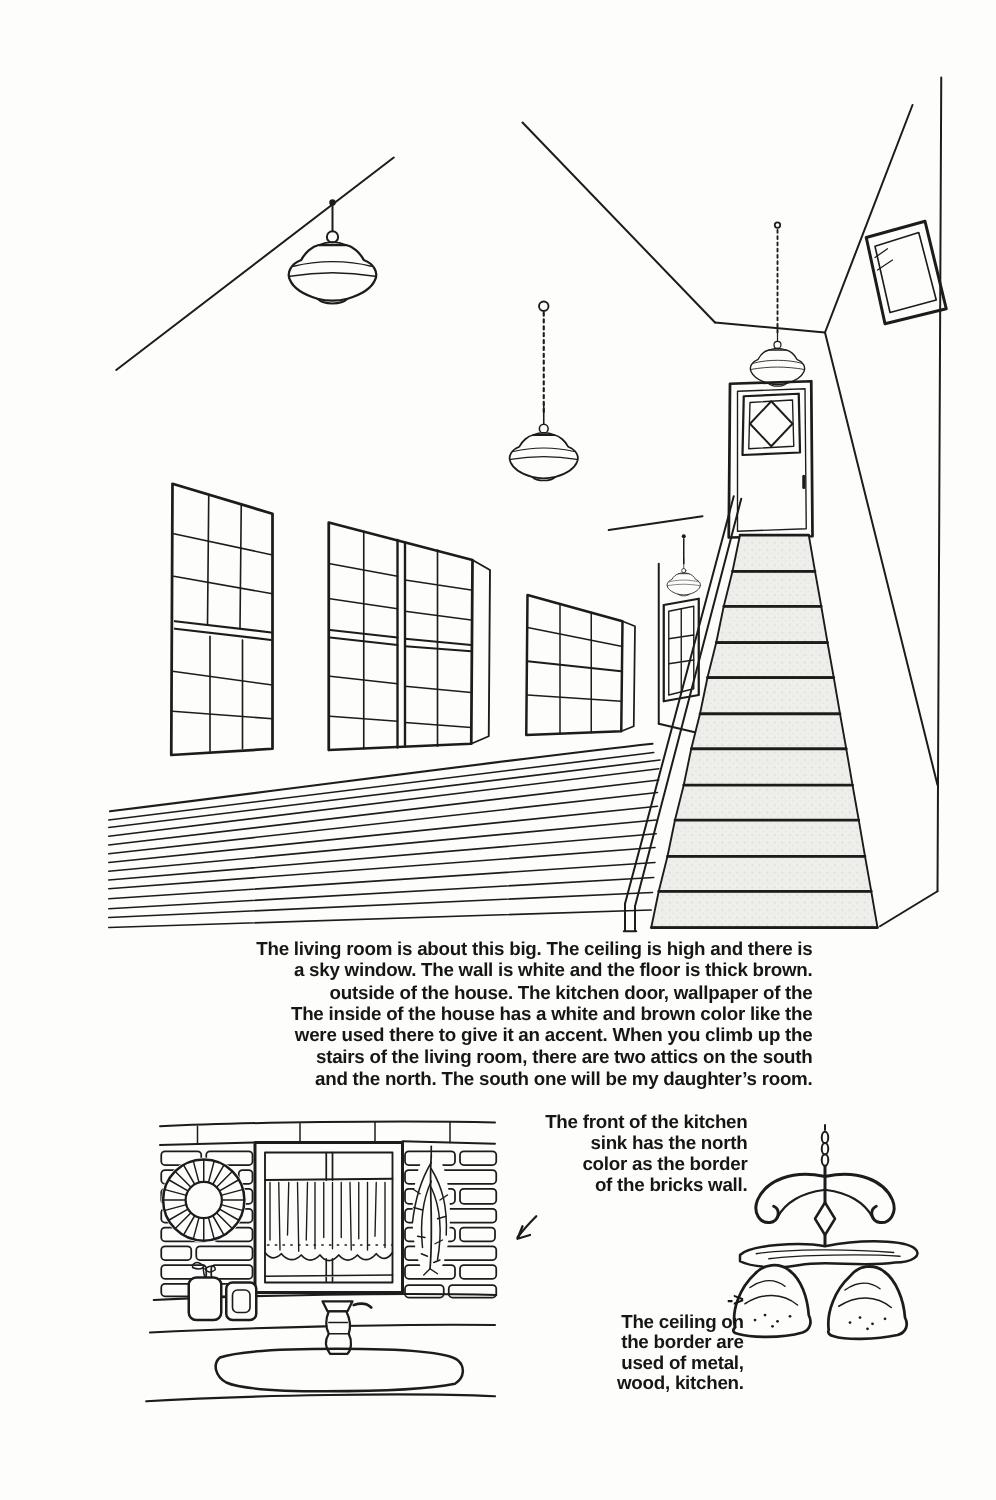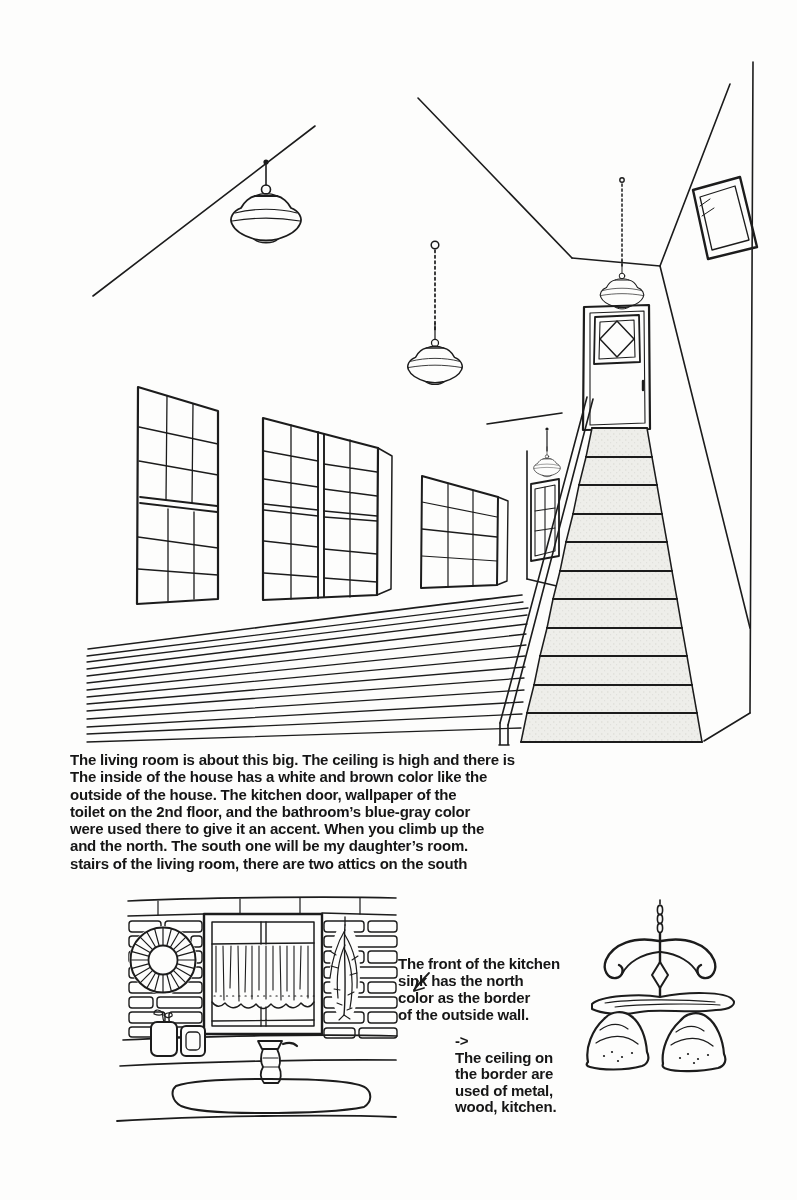--- a/index.html
+++ b/index.html
@@ -1,24 +1,24 @@
 <!DOCTYPE html>
 <html><head>
 <meta charset="utf-8">
 <style>
   html,body{margin:0;padding:0;background:#ffffff;}
   #page{
     position:relative;width:797px;height:1200px;background:#fdfdfc;
     overflow:hidden;font-family:"Liberation Sans",sans-serif;color:#161616;
   }
   #artwork{position:absolute;left:0;top:0;width:797px;height:1200px;}
-  .caption{position:absolute;text-align:left;font-weight:700;}
+  .caption{position:absolute;text-align:right;font-weight:700;}
   .caption .ln{white-space:nowrap;}
   #main-caption{left:70px;top:751px;width:580px;font-size:15px;line-height:17.3px;letter-spacing:-0.2px;}
-  #sink-note{left:398px;top:956px;width:200px;font-size:15px;line-height:16.9px;letter-spacing:-0.2px;}
+  #sink-note{left:398px;top:890px;width:200px;font-size:15px;line-height:16.9px;letter-spacing:-0.2px;}
   #lights-note{left:455px;top:1033px;width:140px;font-size:15px;line-height:16.6px;letter-spacing:-0.2px;}
   #lights-note .arrow{font-size:15px;}
 </style>
 </head>
 <body>
 
 <div id="page">
 
 <svg id="artwork" viewBox="0 0 797 1200">
   <defs>
@@ -304,33 +304,33 @@
             <circle cx="698" cy="1059" r="1.1"></circle>
             <circle cx="708" cy="1055" r="1.1"></circle>
             <circle cx="694" cy="1063" r="1.1"></circle>
       </g>
     </g>
   </g>
 </svg>
 
   <div id="main-caption" class="caption">
     <div class="ln">The living room is about this big. The ceiling is high and there is</div>
+    <div class="ln">a sky window. The wall is white and the floor is thick brown.</div>
+    <div class="ln">outside of the house. The kitchen door, wallpaper of the</div>
     <div class="ln">The inside of the house has a white and brown color like the</div>
-    <div class="ln">outside of the house. The kitchen door, wallpaper of the</div>
-    <div class="ln">toilet on the 2nd floor, and the bathroom’s blue-gray color</div>
     <div class="ln">were used there to give it an accent. When you climb up the</div>
+    <div class="ln">stairs of the living room, there are two attics on the south</div>
     <div class="ln">and the north. The south one will be my daughter’s room.</div>
-    <div class="ln">stairs of the living room, there are two attics on the south</div>
   </div>
 
   <div id="sink-note" class="caption">
     <div class="ln">The front of the kitchen</div>
     <div class="ln">sink has the north</div>
     <div class="ln">color as the border</div>
-    <div class="ln">of the outside wall.</div>
+    <div class="ln">of the bricks wall.</div>
   </div>
 
   <div id="lights-note" class="caption">
     <div class="ln arrow">-&gt;</div>
     <div class="ln">The ceiling on</div>
     <div class="ln">the border are</div>
     <div class="ln">used of metal,</div>
     <div class="ln">wood, kitchen.</div>
   </div>
 

